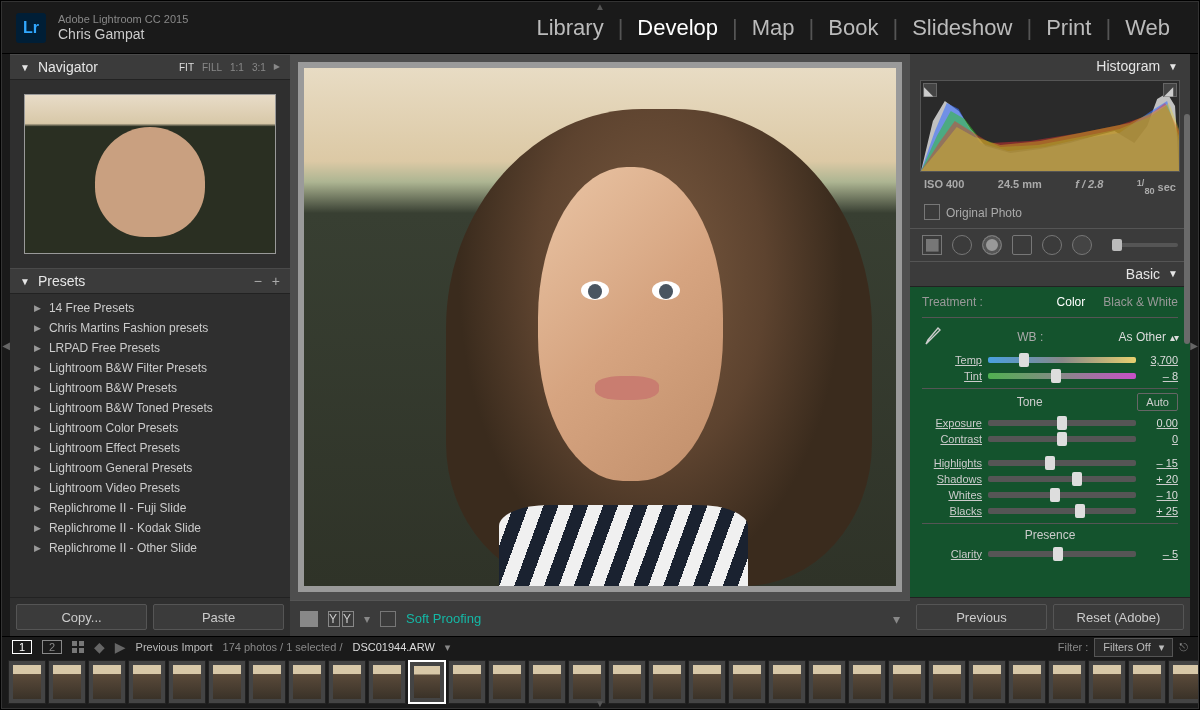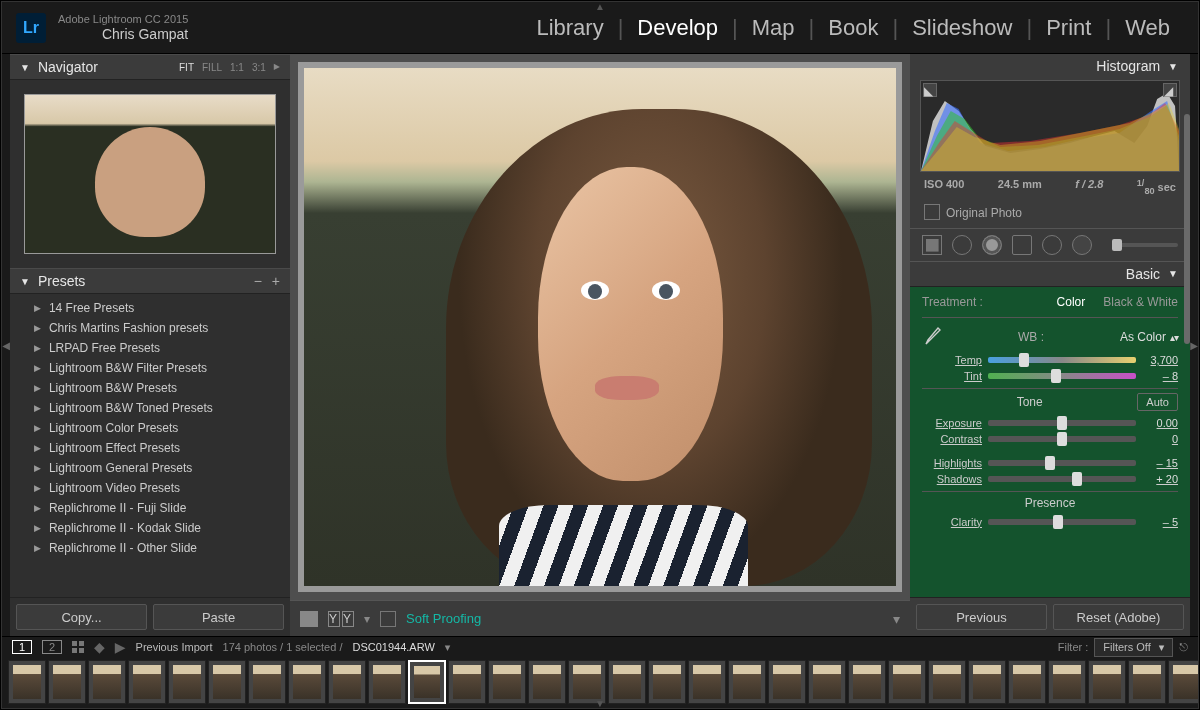--- a/index.html
+++ b/index.html
@@ -1,20 +1,20 @@
 <!DOCTYPE html>
 <html><head>
 <meta charset="utf-8">
 <style>
 * { margin:0; padding:0; box-sizing:border-box; font-family:"Segoe UI",Arial,sans-serif; }
 body { background:#000; color:#ccc; font-size:12px; width:1200px; height:710px; overflow:hidden; position:relative; }
 .app { width:1198px; height:708px; margin:1px; background:#1a1a1a; display:flex; flex-direction:column; border:1px solid #333; }
 
 
-.header { height:52px; background:#1a1a1a; display:flex; align-items:center; padding:0 14px; border-bottom:1px solid #000;text-align:right; }
+.header { height:52px; background:#1a1a1a; display:flex; align-items:center; padding:0 14px; border-bottom:1px solid #000; }
 .logo { width:30px; height:30px; background:#001e36; color:#31a8ff; font-weight:bold; display:flex; align-items:center; justify-content:center; font-size:16px; border-radius:3px; }
 .logo-text { margin-left:12px; display:flex; flex-direction:column; line-height:1.2; }
 .app-title { font-size:11px; color:#888; }
 .user-name { font-size:14px; color:#ccc; }
 .modules { margin-left:auto; display:flex; align-items:center; font-size:22px; color:#bbb; }
 .module { padding:0 14px; cursor:pointer; white-space:nowrap; }
 .module.active { color:#fff; font-weight:500; }
 .divider { color:#555; }
 
 
@@ -316,21 +316,21 @@
           </div>
         </div>
         <div class="wb-row">
           <span class="eyedrop">
             <svg viewBox="0 0 20 22">
                 <path d="M16 2 L18 4 L8 14 L4 18 L6 14 Z" fill="none" stroke="#ccc" stroke-width="1.4"></path>
               </svg>
           </span>
           <span class="wb-label">WB :</span>
           <span class="wb-val">
-            <span>As Color</span><span class="dots">▴▾</span>
+            <span>As Other</span><span class="dots">▴▾</span>
           </span>
         </div>
         <div class="slider-row">
           <span class="lab">Temp</span>
           <div class="slider-track temp">
               <div class="slider-thumb" style="left:24%"></div>
             </div>
           <span class="val">3,700</span>
         </div>
         <div class="slider-row">
@@ -365,20 +365,34 @@
                 <div class="slider-thumb" style="left:42%"></div>
               </div>
               <span class="val">– 15</span>
             </div>
             <div class="slider-row" style="">
               <span class="lab">Shadows</span>
               <div class="slider-track">
                 <div class="slider-thumb" style="left:60%"></div>
               </div>
               <span class="val">+ 20</span>
+            </div>
+            <div class="slider-row" style="">
+              <span class="lab">Whites</span>
+              <div class="slider-track">
+                <div class="slider-thumb" style="left:45%"></div>
+              </div>
+              <span class="val">– 10</span>
+            </div>
+            <div class="slider-row" style="">
+              <span class="lab">Blacks</span>
+              <div class="slider-track">
+                <div class="slider-thumb" style="left:62%"></div>
+              </div>
+              <span class="val">+ 25</span>
             </div>
           </div>
         <div class="section-div">
           <span class="name">Presence</span>
         </div>
         <div class="slider-row">
           <span class="lab">Clarity</span>
           <div class="slider-track">
               <div class="slider-thumb" id="clarity-thumb" style="left: 47%;"></div>
             </div>

